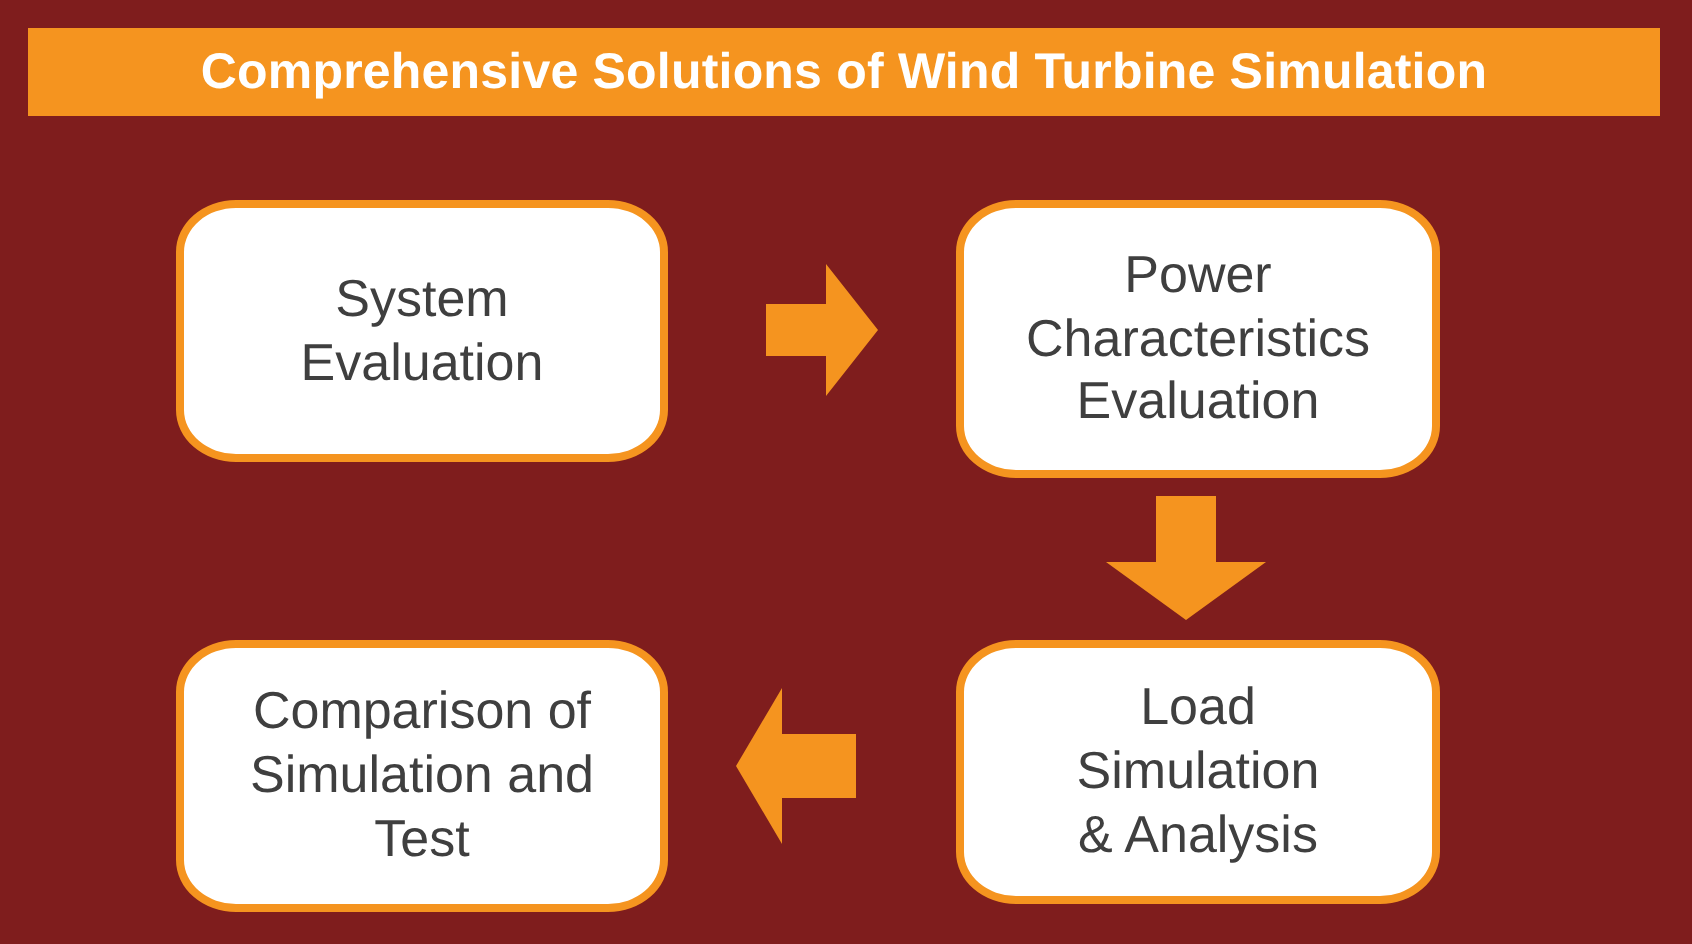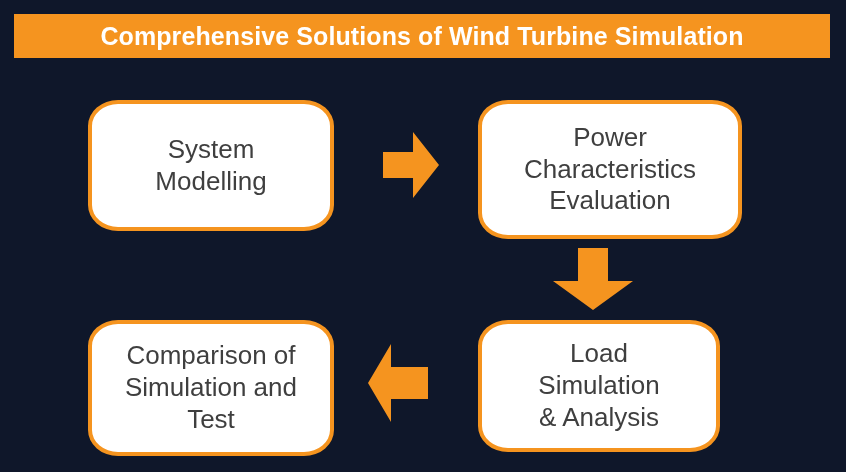--- a/index.html
+++ b/index.html
@@ -7,21 +7,21 @@
     padding: 0;
     background: #ffffff;
   }
   body {
     font-family: "Liberation Sans", sans-serif;
   }
   #canvas {
     position: relative;
     width: 846px;
     height: 472px;
-    background: #0f172a;
+    background: #7f1d1d;
     overflow: hidden;
   }
 
   
   .title-bar {
     position: absolute;
     left: 14px;
     top: 14px;
     width: 816px;
     height: 44px;
@@ -61,21 +61,21 @@
     line-height: 1.22;
     padding: 0 10px;
     font-family: "Liberation Sans", sans-serif;
     white-space: pre-line;
   }
 
   #node-system-modelling {
     left: 88px;  top: 100px;  width: 246px; height: 131px;
   }
   #node-power-characteristics {
-    left: 478px; top: 100px;  width: 264px; height: 139px;
+    left: 478px; top: 100px;  width: 242px; height: 139px;
   }
   #node-comparison {
     left: 88px;  top: 320px;  width: 246px; height: 136px;
   }
   #node-load-simulation {
     left: 478px; top: 320px;  width: 242px; height: 132px;
   }
 
   
   .arrow {
@@ -91,21 +91,21 @@
 <body>
 
 <div id="canvas">
 
   <div class="title-bar">
     <span class="title-text">Comprehensive Solutions of Wind Turbine Simulation</span>
   </div>
 
   <div class="node" id="node-system-modelling">
     <span class="node-label">System
-Modelling</span>
+Evaluation</span>
   </div>
 
   <div class="node" id="node-power-characteristics">
     <span class="node-label">Power
 Characteristics
 Evaluation</span>
   </div>
 
   <div class="node" id="node-comparison">
     <span class="node-label">Comparison of

